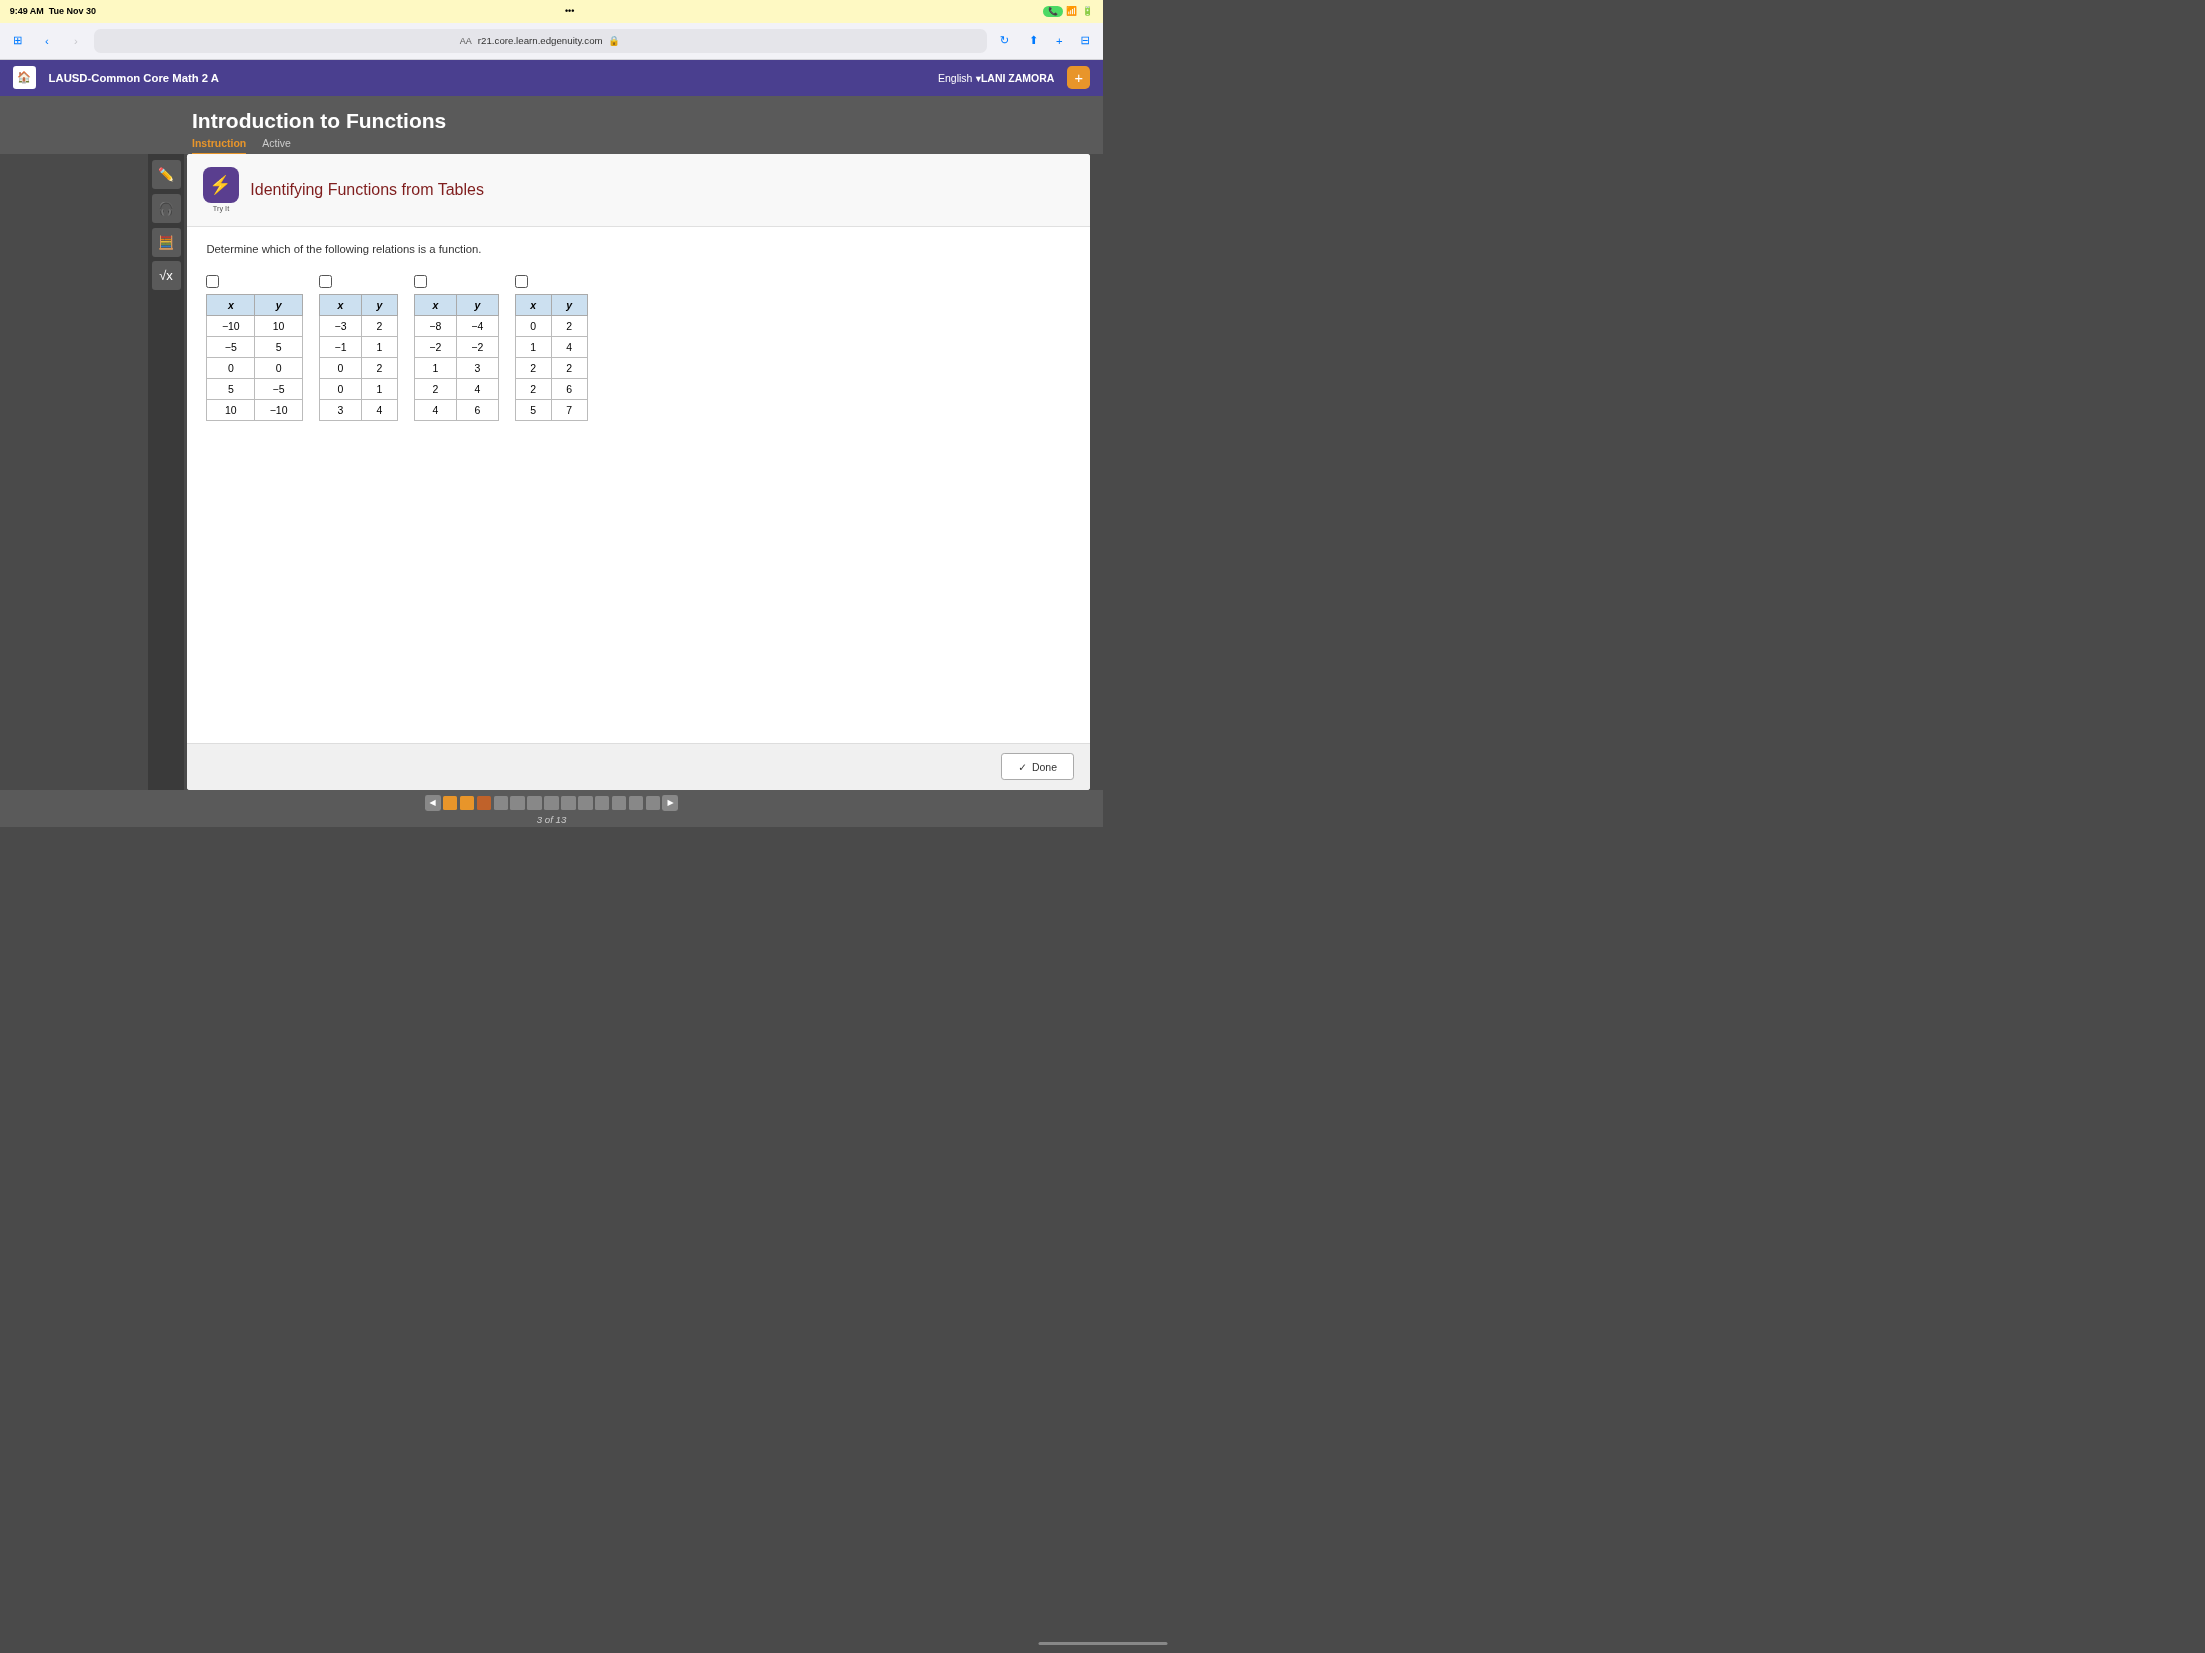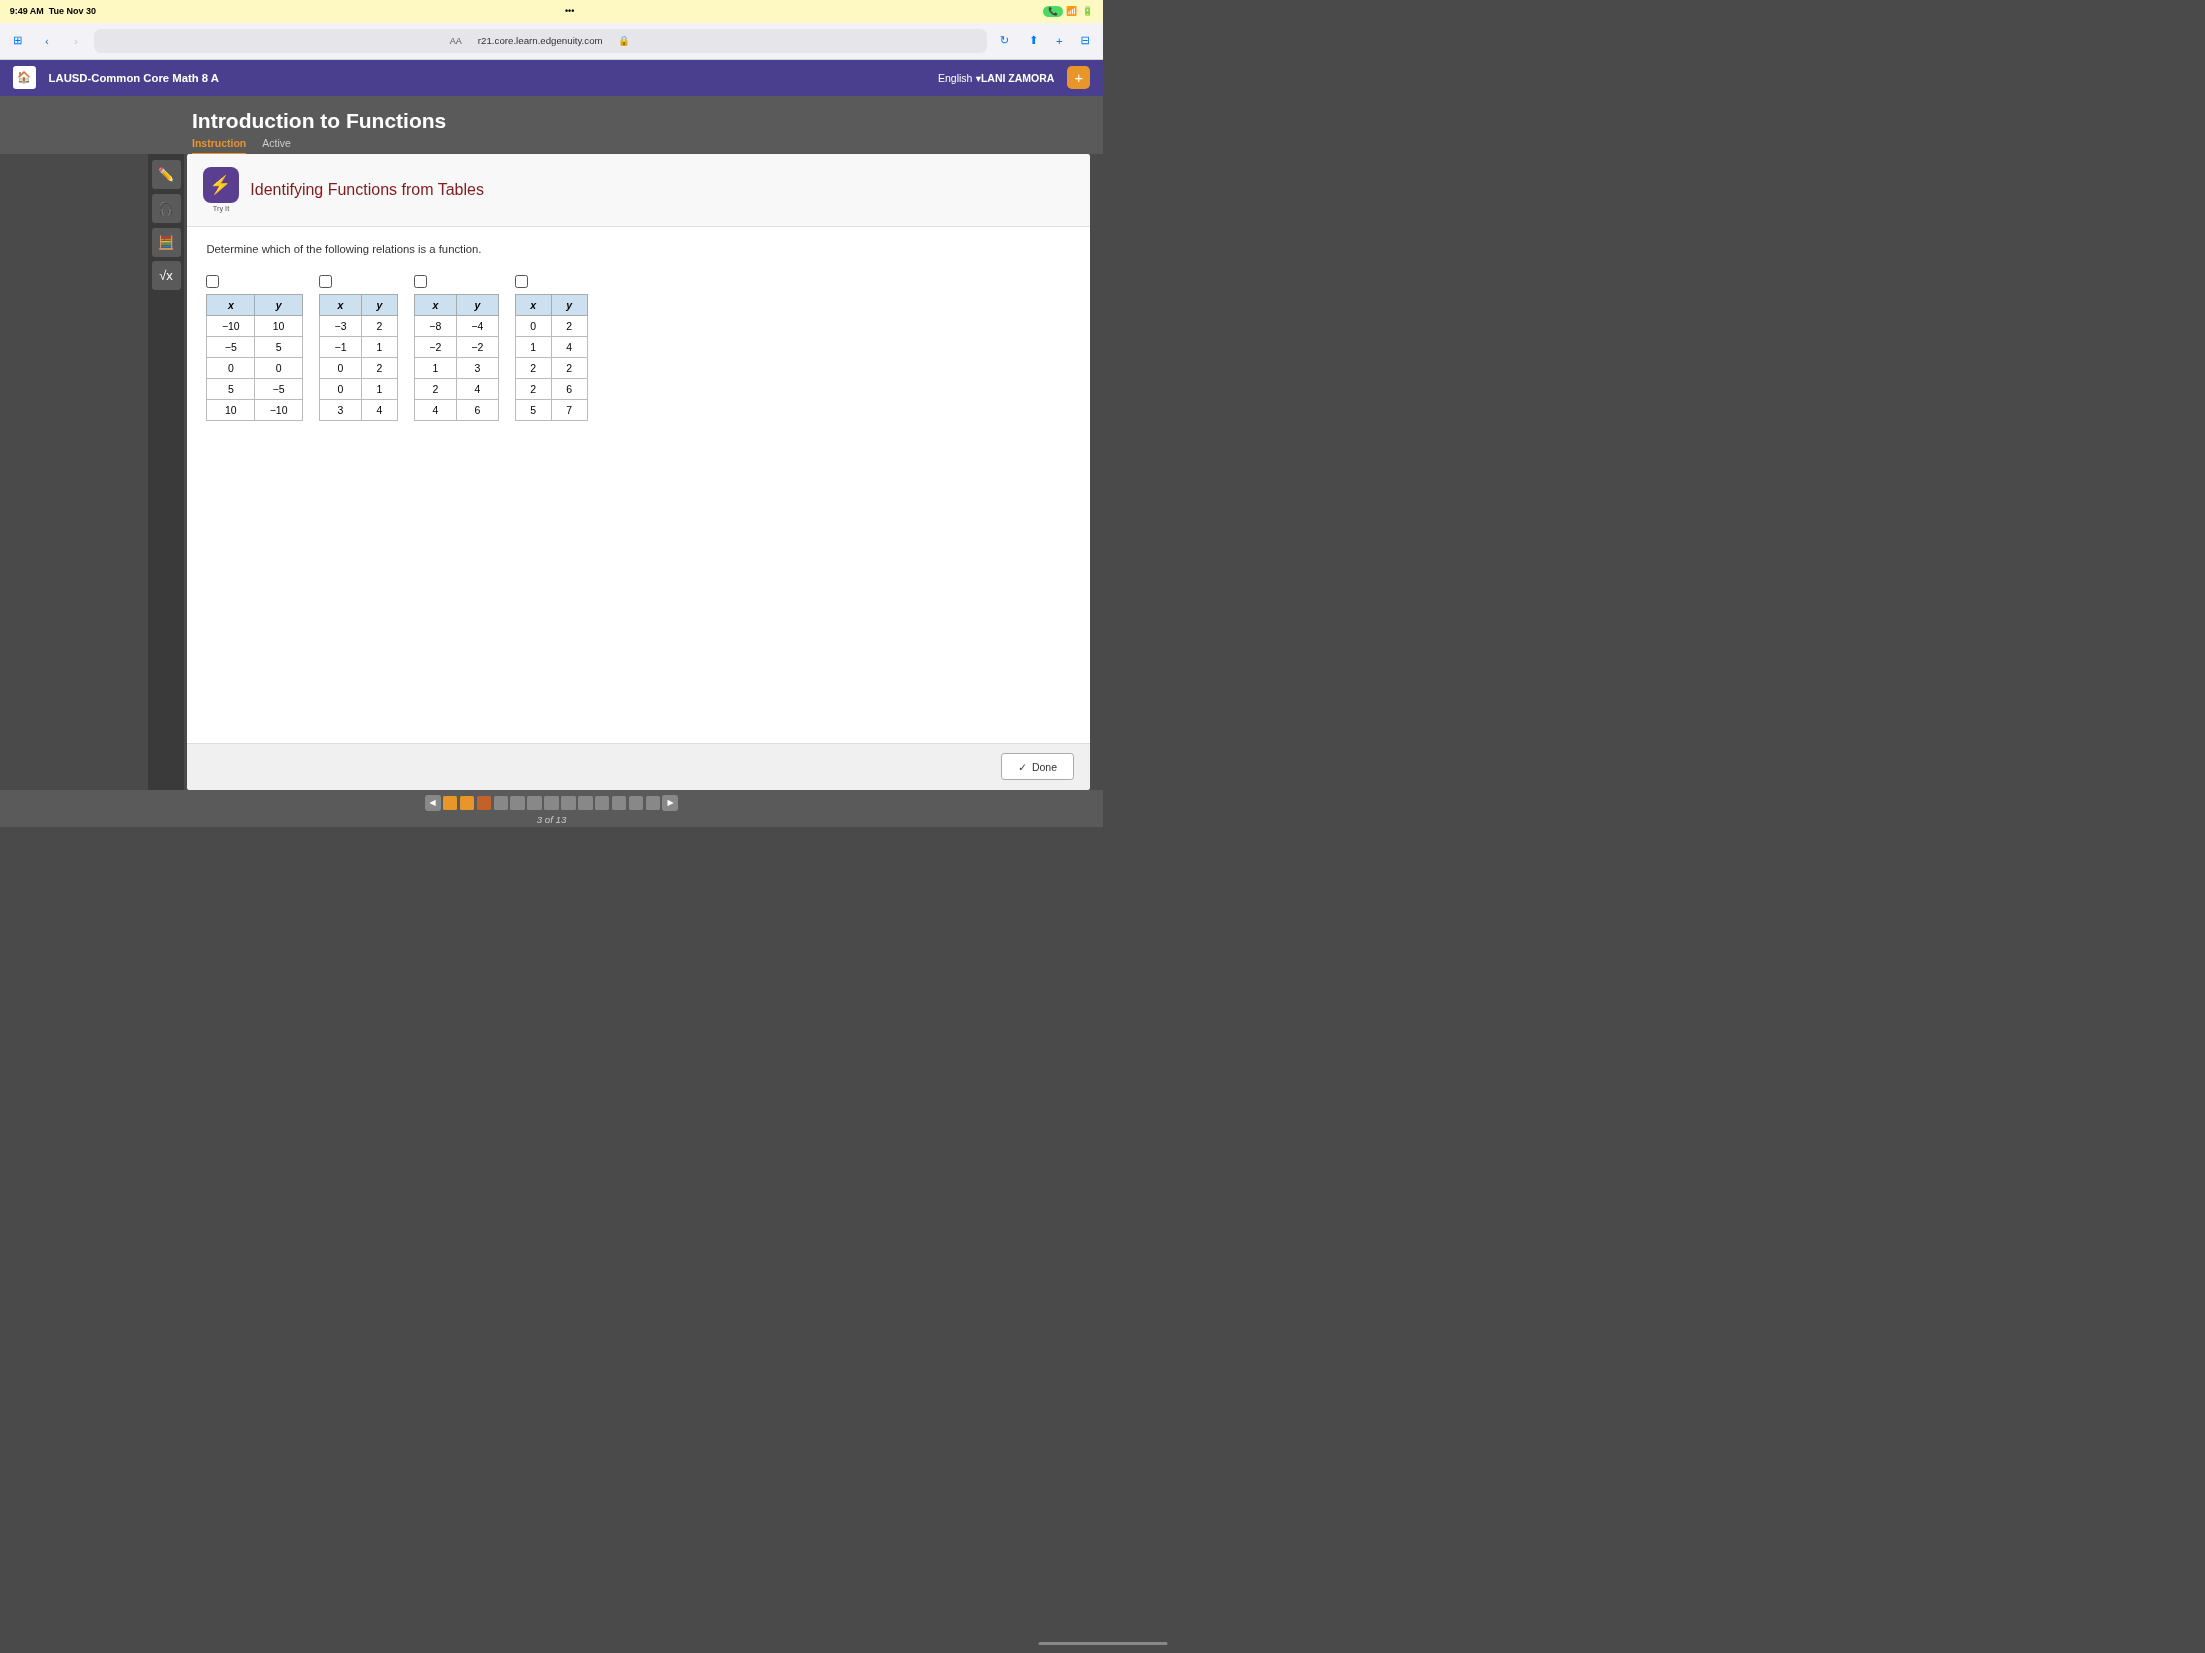--- a/index.html
+++ b/index.html
@@ -46,21 +46,21 @@
       display: flex; align-items: center; justify-content: center;
       font-size: 11.3px; color: #007aff;
     }
     .browser-btn:disabled { color: #c7c7cc; }
     .address-bar {
       flex: 1;
       height: 24px;
       background: #e5e5ea;
       border-radius: 6.5px;
       display: flex; align-items: center; justify-content: center;
-      gap: 16px;
+      gap: 6px;
       font-size: 9.7px; color: #333;
     }
     .browser-actions { display: flex; align-items: center; gap: 3.2px; }
 
     
     .app-nav {
       background: #4a3f8f;
       height: 36px;
       display: flex; align-items: center;
       padding: 0 13px;
@@ -285,21 +285,21 @@
   <button class="browser-btn">↻</button>
   <div class="browser-actions">
     <button class="browser-btn">⬆</button>
     <button class="browser-btn">+</button>
     <button class="browser-btn">⊟</button>
   </div>
 </div>
 
 <div class="app-nav">
   <div class="home-icon">🏠</div>
-  <span class="course-title">LAUSD-Common Core Math 8 A</span>
+  <span class="course-title">LAUSD-Common Core Math 2 A</span>
   <div class="lang-selector">
     <span>English</span>
     <span>▾</span>
   </div>
   <span class="user-name">LANI ZAMORA</span>
   <div class="plus-btn">+</div>
 </div>
 
 <div class="lesson-header">
   <div class="lesson-title">Introduction to Functions</div>

